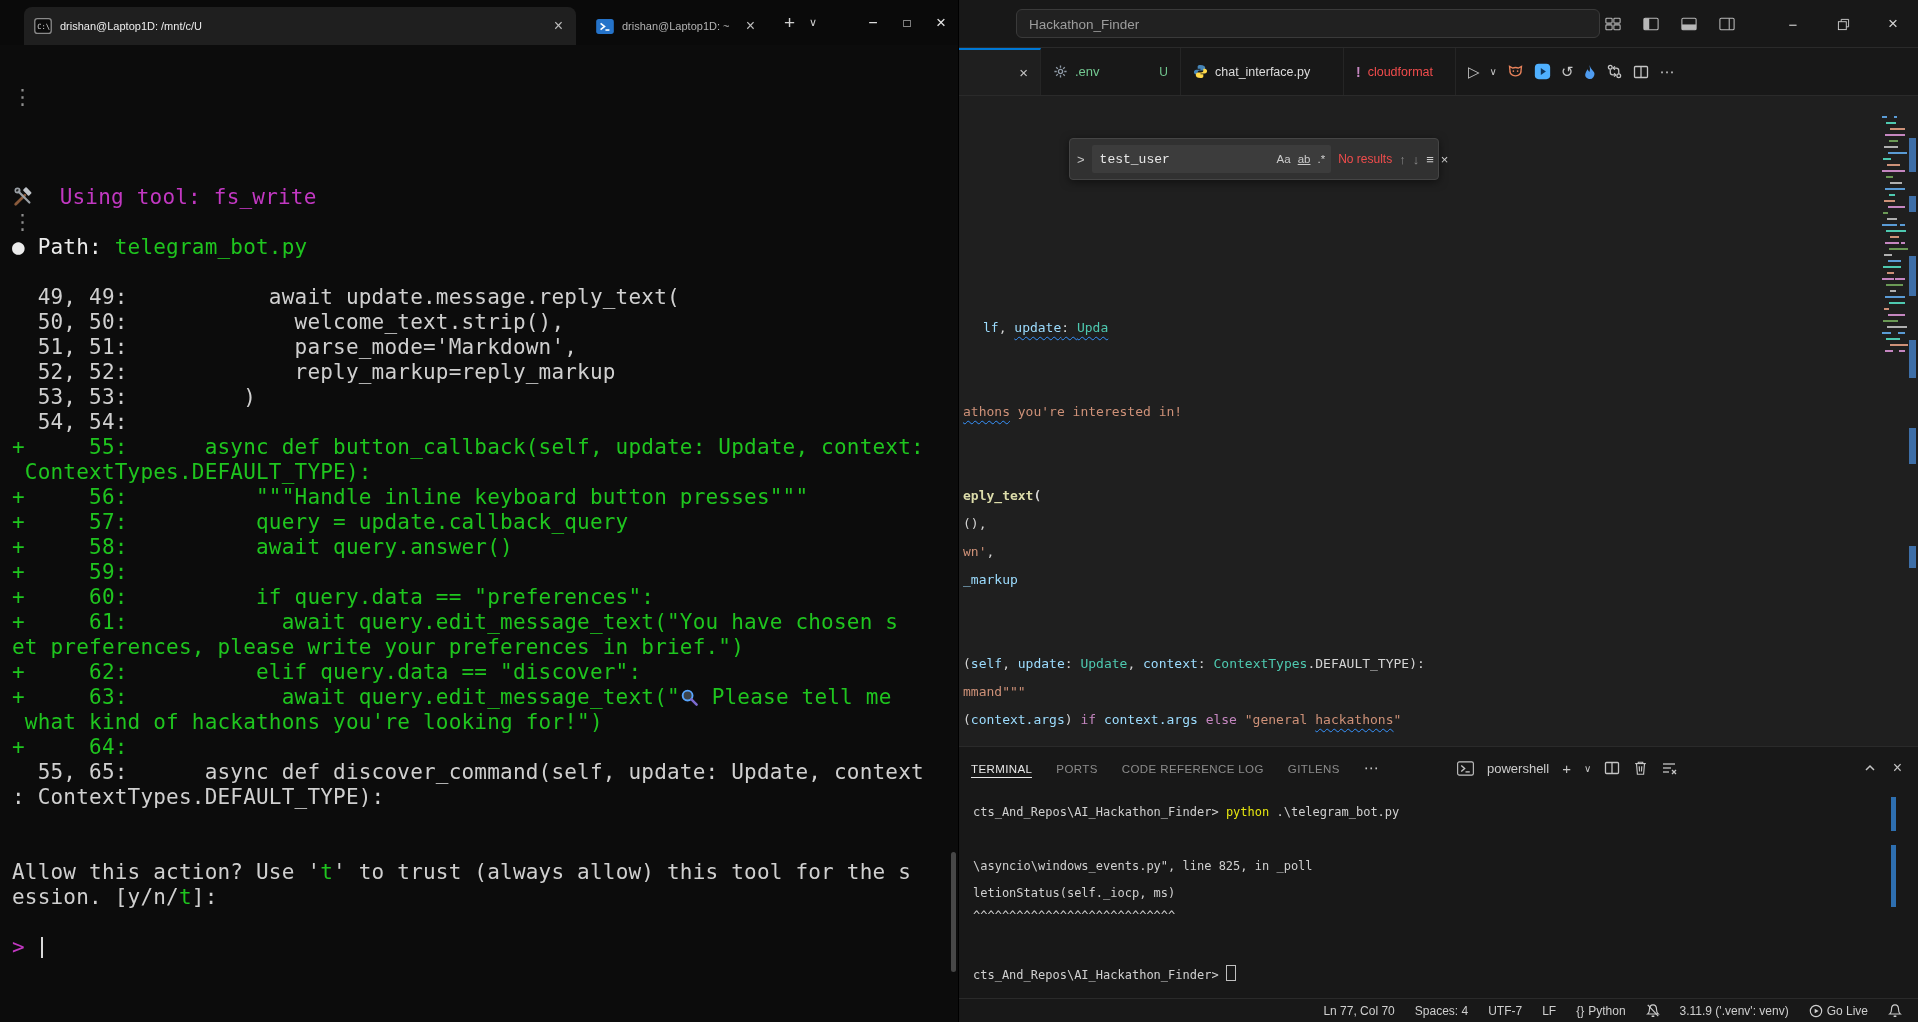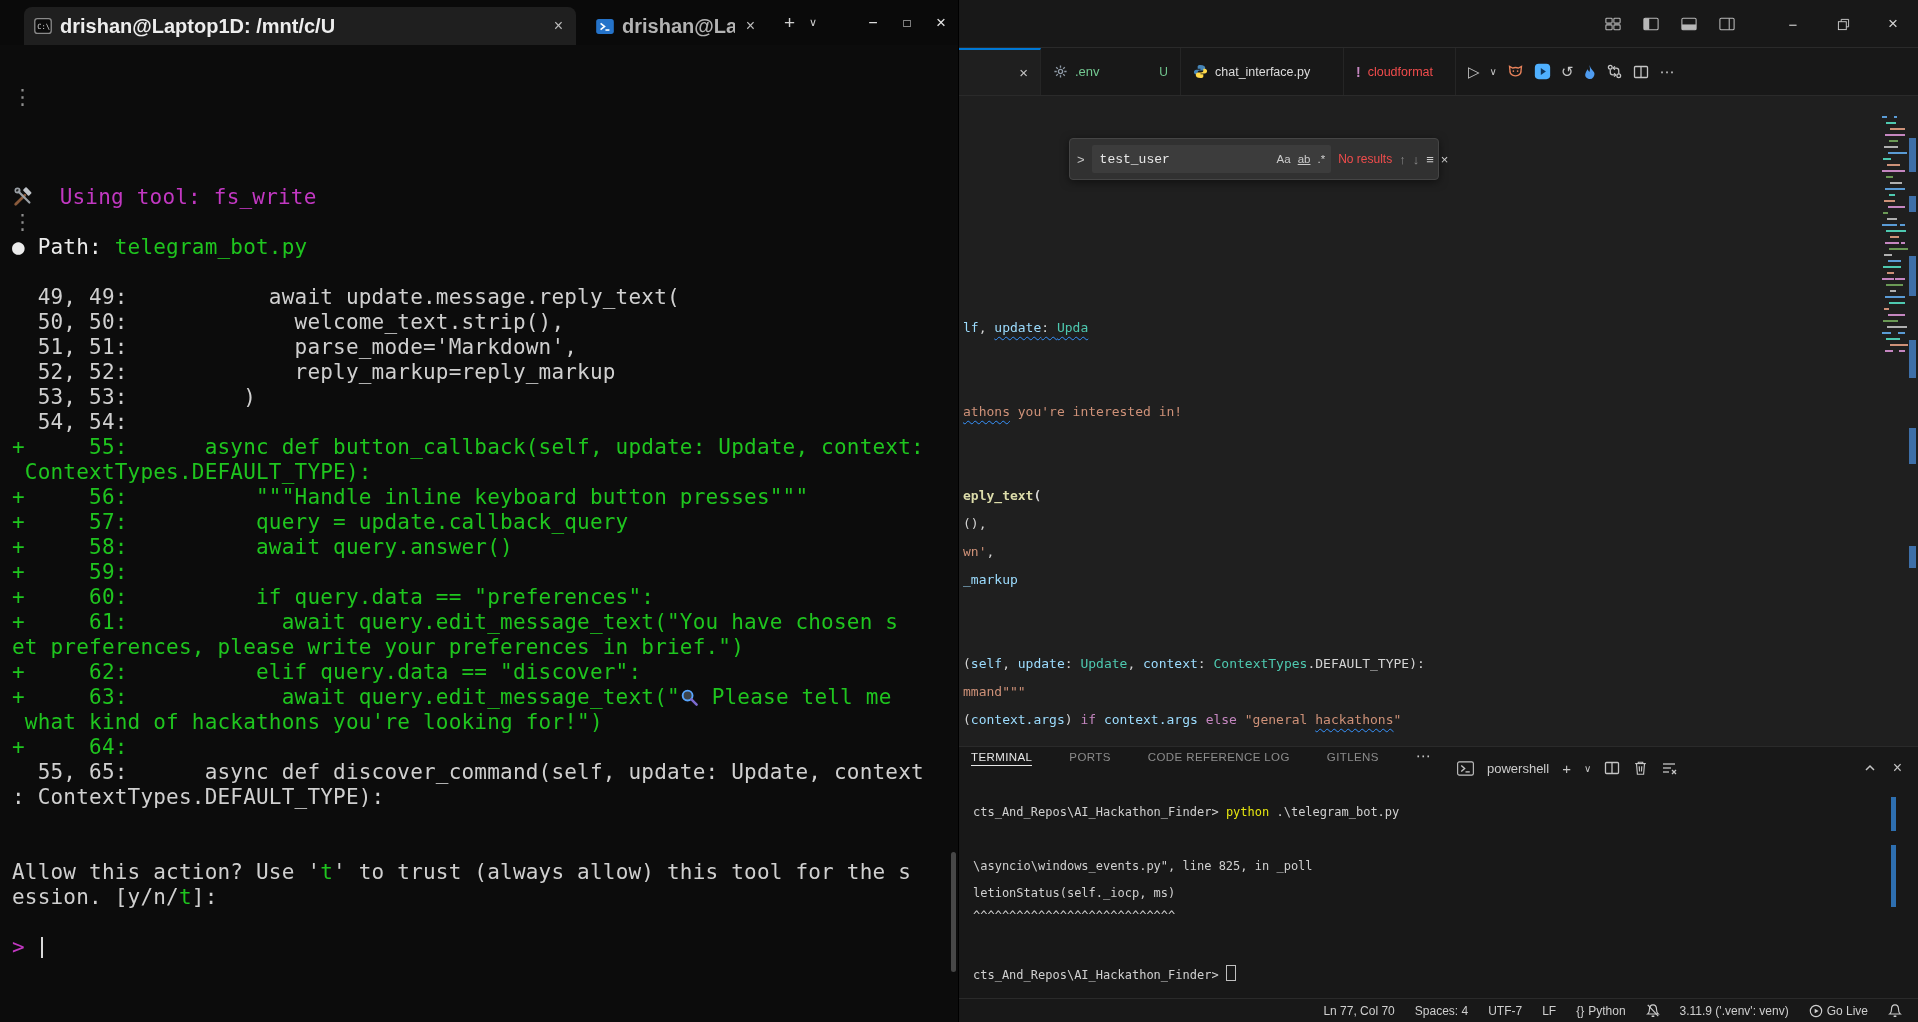--- a/index.html
+++ b/index.html
@@ -6,21 +6,21 @@
   body{width:1918px;height:1022px;position:relative;overflow:hidden;
        font-family:"Liberation Sans",sans-serif;-webkit-font-smoothing:antialiased;}
   .mono{font-family:"DejaVu Sans Mono",monospace;}
 
   
   #term-win{position:absolute;left:0;top:0;width:958px;height:1022px;background:#0c0c0c;}
   .tt-bar{height:45px;background:#0a0a0a;display:flex;align-items:flex-end;}
   .tt-tab{display:flex;align-items:center;gap:8px;height:38px;padding:0 10px;box-sizing:border-box;}
   .tt-tab.active{background:#1f1f1f;border-radius:8px 8px 0 0;margin-left:24px;width:552px;}
   .tt-tab.inactive{margin-left:10px;width:182px;overflow:hidden;}
-  .tt-title{font-size:20px;color:#ededed;white-space:nowrap;overflow:hidden;font-weight:bold;}
+  .tt-title{font-size:11px;color:#ededed;white-space:nowrap;overflow:hidden;}
   .tt-tab.inactive .tt-title{color:#b3b3b3;}
   .tt-close{margin-left:auto;color:#bdbdbd;font-size:16px;padding:0 3px;}
   .tt-btn{color:#cfcfcf;font-size:19px;margin-left:16px;align-self:center;line-height:45px;}
   .tt-caret{font-size:11px;margin-left:14px;color:#cfcfcf;align-self:center;line-height:45px;}
   .tt-winctl{margin-left:auto;display:flex;align-self:stretch;align-items:center;}
   .tt-winctl span{width:34px;text-align:center;color:#e6e6e6;}
   #term-body{position:absolute;left:0;top:45px;right:6px;bottom:0;padding:40px 0 0 12px;
              font-family:"DejaVu Sans Mono",monospace;font-size:21px;line-height:25px;
              letter-spacing:.2px;white-space:pre;overflow:hidden;}
   .t-line{height:25px;}
@@ -74,21 +74,21 @@
   .find-toggle{color:#cccccc;font-size:11.5px;}
   .find-toggle.word{text-decoration:underline;}
   #find-results{color:#f14c4c;font-size:12px;white-space:nowrap;}
   .find-nav{color:#8a8a8a;font-size:13px;} .find-nav.on{color:#cccccc;}
 
   #minimap{position:absolute;right:10px;top:112px;width:26px;height:248px;overflow:hidden;}
   .ruler-mark{position:absolute;right:1px;width:7px;background:#3e6fa8;}
 
   #panel{position:absolute;left:0;top:746px;width:100%;height:252px;background:#181818;
          border-top:1px solid #2a2a2a;box-sizing:border-box;}
-  .p-tabs{position:relative;height:42px;display:flex;align-items:flex-start;padding-left:12px;gap:37px;}
+  .p-tabs{position:relative;height:42px;display:flex;align-items:center;padding-left:12px;gap:24px;}
   .p-tab span{font-size:11.5px;letter-spacing:.4px;color:#8c8c8c;padding-bottom:2px;}
   .p-tab.active span{color:#e7e7e7;border-bottom:1px solid #e7e7e7;}
   .p-more{color:#c5c5c5;font-size:15px;}
   .p-right{position:absolute;left:498px;top:0;height:42px;display:flex;align-items:center;gap:13px;color:#cccccc;}
   .p-right .shell{font-size:13px;}
   .p-right .glyph{font-size:15px;color:#c5c5c5;}
   .p-far{position:absolute;right:16px;top:0;height:42px;display:flex;align-items:center;gap:16px;color:#c5c5c5;}
   #p-term{position:absolute;left:14px;right:20px;top:42px;bottom:0;}
   .p-line{position:absolute;white-space:pre;font-family:"DejaVu Sans Mono",monospace;font-size:12px;color:#cccccc;}
   .p-scroll-mark{position:absolute;width:5px;background:#2e6fb0;}
@@ -142,20 +142,21 @@
           </svg></span><span class="c-mag">  Using tool: fs_write</span></div><div class="t-line"><span class="c-dim">⋮</span></div><div class="t-line"><span class="c-wht">● Path: </span><span class="c-green">telegram_bot.py</span></div><div class="t-line"></div><div class="t-line"><span class="c-fg">  49, 49:           await update.message.reply_text(</span></div><div class="t-line"><span class="c-fg">  50, 50:             welcome_text.strip(),</span></div><div class="t-line"><span class="c-fg">  51, 51:             parse_mode='Markdown',</span></div><div class="t-line"><span class="c-fg">  52, 52:             reply_markup=reply_markup</span></div><div class="t-line"><span class="c-fg">  53, 53:         )</span></div><div class="t-line"><span class="c-fg">  54, 54:</span></div><div class="t-line"><span class="c-green">+     55:      async def button_callback(self, update: Update, context:</span></div><div class="t-line"><span class="c-green"> ContextTypes.DEFAULT_TYPE):</span></div><div class="t-line"><span class="c-green">+     56:          """Handle inline keyboard button presses"""</span></div><div class="t-line"><span class="c-green">+     57:          query = update.callback_query</span></div><div class="t-line"><span class="c-green">+     58:          await query.answer()</span></div><div class="t-line"><span class="c-green">+     59:</span></div><div class="t-line"><span class="c-green">+     60:          if query.data == "preferences":</span></div><div class="t-line"><span class="c-green">+     61:            await query.edit_message_text("You have chosen s</span></div><div class="t-line"><span class="c-green">et preferences, please write your preferences in brief.")</span></div><div class="t-line"><span class="c-green">+     62:          elif query.data == "discover":</span></div><div class="t-line"><span class="c-green">+     63:            await query.edit_message_text("</span><span><svg width="19" height="19" viewBox="0 0 20 20" style="vertical-align:-3px">
             <circle cx="8" cy="8" r="5.2" fill="#cfe9ff" fill-opacity=".25" stroke="#58a6ff" stroke-width="2"></circle>
             <line x1="12" y1="12" x2="17.5" y2="17.5" stroke="#7d6bd0" stroke-width="2.6" stroke-linecap="round"></line>
           </svg></span><span class="c-green"> Please tell me</span></div><div class="t-line"><span class="c-green"> what kind of hackathons you're looking for!")</span></div><div class="t-line"><span class="c-green">+     64:</span></div><div class="t-line"><span class="c-fg">  55, 65:      async def discover_command(self, update: Update, context</span></div><div class="t-line"><span class="c-fg">: ContextTypes.DEFAULT_TYPE):</span></div><div class="t-line"></div><div class="t-line"></div><div class="t-line"><span class="c-fg">Allow this action? Use '</span><span class="c-green">t</span><span class="c-fg">' to trust (always allow) this tool for the s</span></div><div class="t-line"><span class="c-fg">ession. [y/n/</span><span class="c-green">t</span><span class="c-fg">]:</span></div><div class="t-line"></div><div class="t-line"><span class="c-mag">&gt; </span><span class="cursor-bar"></span></div></div>
   <div id="term-scroll"></div>
 </div>
 
 <div id="vs-win">
 
   <div class="vs-title">
+    <div id="cmd-center">Hackathon_Finder</div>
     <div class="vs-layout" id="vs-layout">
         <span class="ic">
           <svg width="16" height="14" viewBox="0 0 18 15" fill="none" stroke="#b8b8b8" stroke-width="1.2">
             <rect x="1" y="1" width="7" height="5.5" rx="1"></rect>
             <rect x="10" y="1" width="7" height="5.5" rx="1"></rect>
             <rect x="1" y="8.5" width="7" height="5.5" rx="1"></rect>
             <rect x="10" y="8.5" width="7" height="5.5" rx="1"></rect>
           </svg>
         </span>
         <span class="ic">
@@ -254,21 +255,21 @@
             <line x1="8" y1="2.5" x2="8" y2="13.5"></line>
           </svg>
         </span>
         <span class="ic">⋯</span>
       </div>
   </div>
 
 
   <div id="editor">
     <div id="code-lines">
-        <div class="code-line" style="top: 190px;"><span class="c-var">lf</span><span class="c-pun">, </span><span class="c-var sq">update</span><span class="c-pun sq">: </span><span class="c-type sq">Upda</span></div>
+        <div class="code-line" style="top: 190px; margin-left: 20px;"><span class="c-var">lf</span><span class="c-pun">, </span><span class="c-var sq">update</span><span class="c-pun sq">: </span><span class="c-type sq">Upda</span></div>
         <div class="code-line" style="top: 274px;"><span class="c-str sq">athons</span><span class="c-str"> you're interested in!</span></div>
         <div class="code-line" style="top: 358px; font-weight: bold;"><span class="c-fn">eply_text</span><span class="c-pun">(</span></div>
         <div class="code-line" style="top: 386px;"><span class="c-pun">(),</span></div>
         <div class="code-line" style="top: 414px; text-align: center;"><span class="c-str">wn'</span><span class="c-pun">,</span></div>
         <div class="code-line" style="top: 442px;"><span class="c-var">_markup</span></div>
         <div class="code-line" style="top: 526px;"><span class="c-pun">(</span><span class="c-var">self</span><span class="c-pun">, </span><span class="c-var">update</span><span class="c-pun">: </span><span class="c-type">Update</span><span class="c-pun">, </span><span class="c-var">context</span><span class="c-pun">: </span><span class="c-type">ContextTypes</span><span class="c-pun">.DEFAULT_TYPE):</span></div>
         <div class="code-line" style="top: 554px;"><span class="c-str">mmand"""</span></div>
         <div class="code-line" style="top: 582px;"><span class="c-pun">(</span><span class="c-var">context.args</span><span class="c-pun">) </span><span class="c-kw">if</span><span class="c-var"> context.args </span><span class="c-kw">else</span><span class="c-str"> "general </span><span class="c-str sq">hackathons</span><span class="c-str">"</span></div>
       </div>
 

